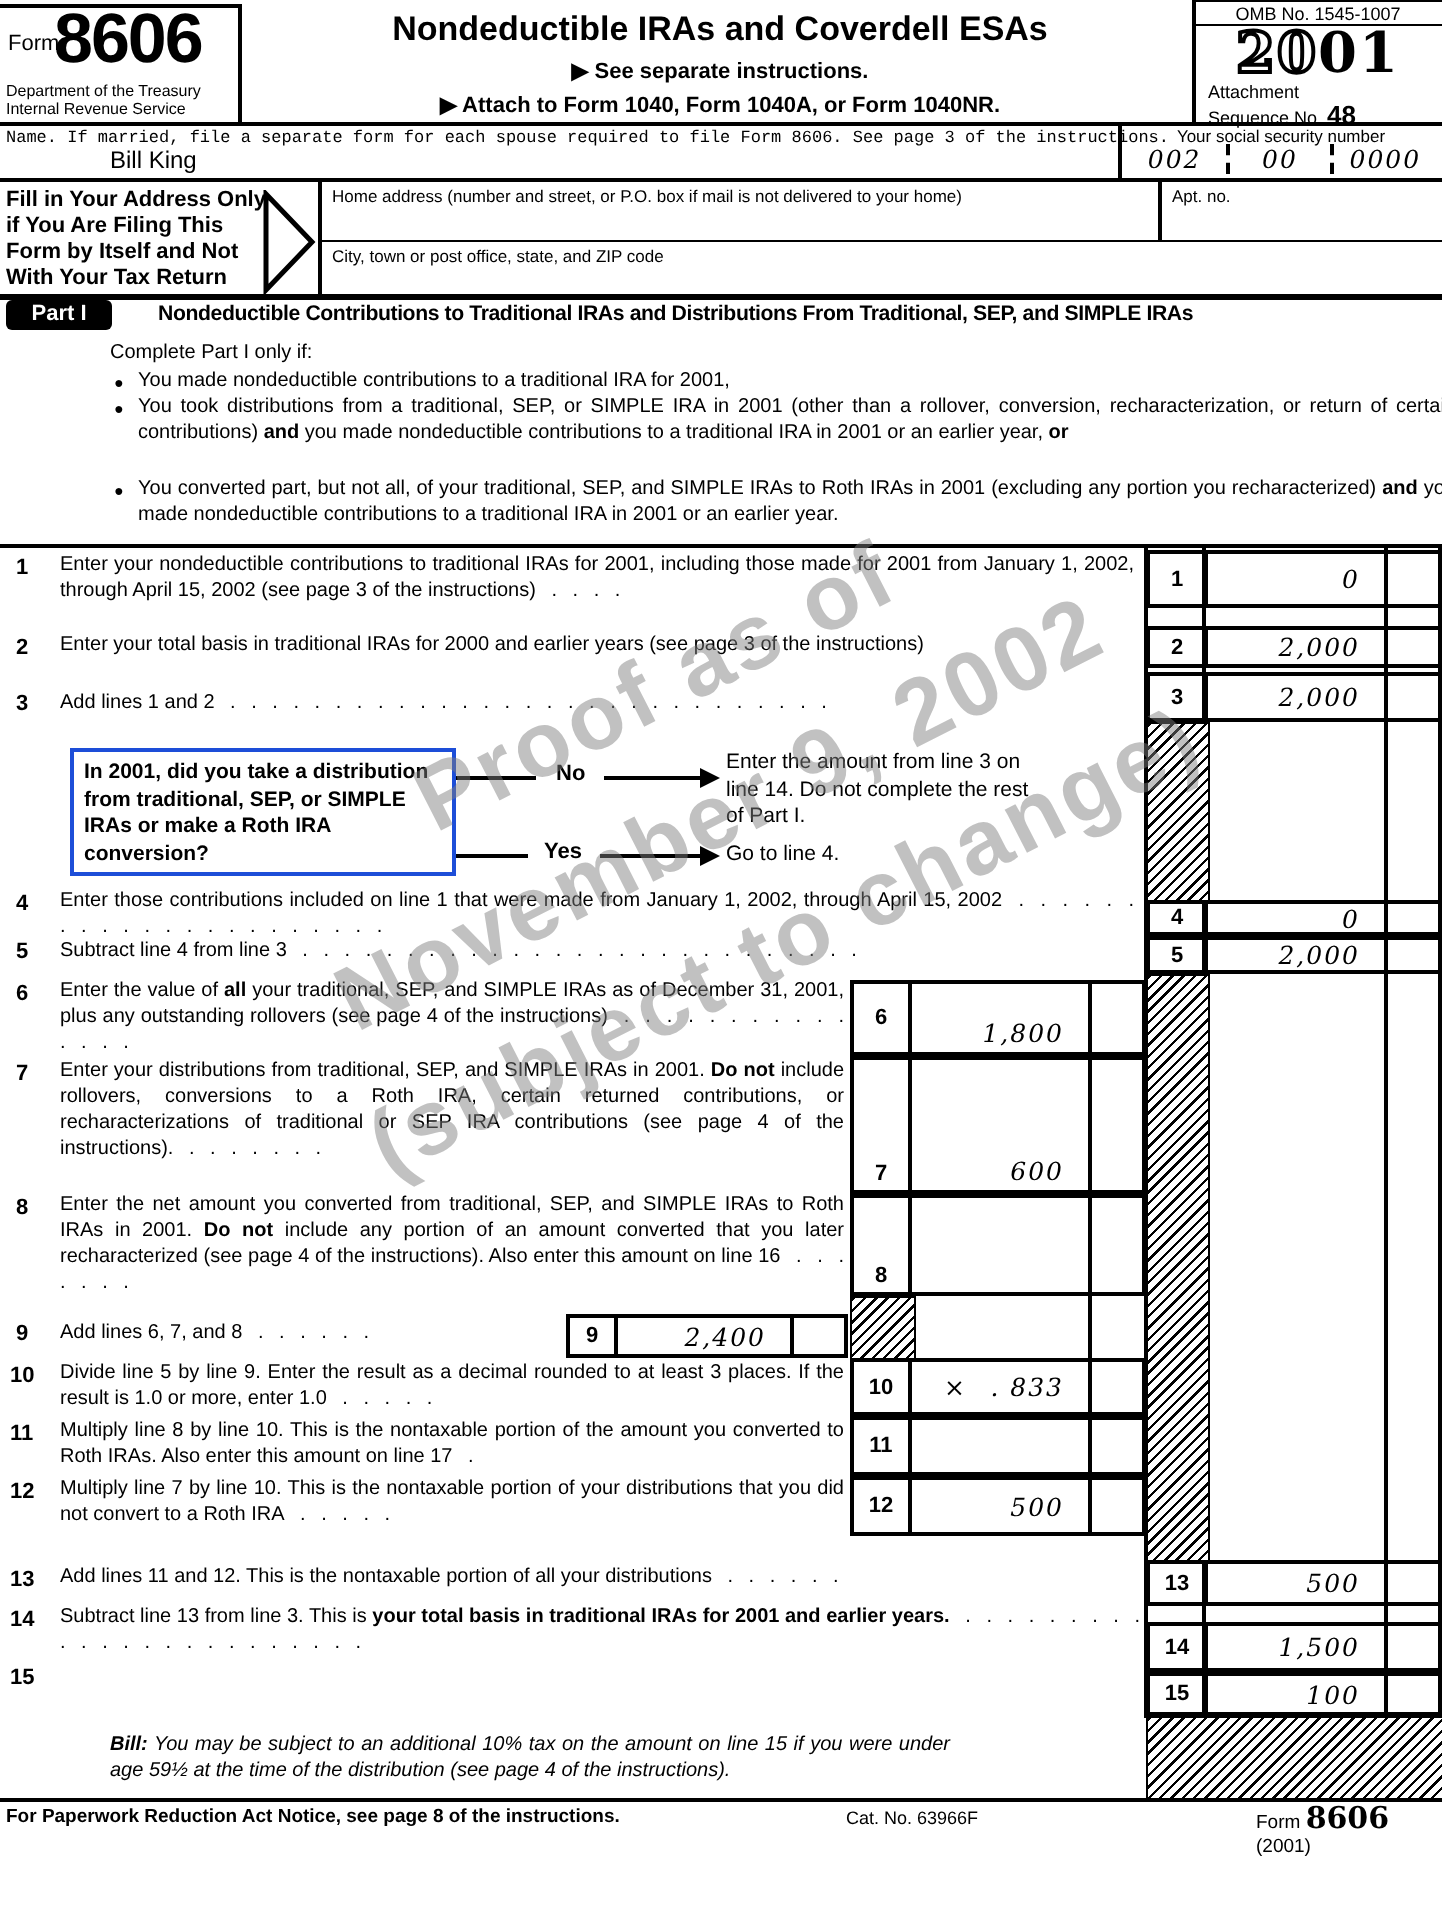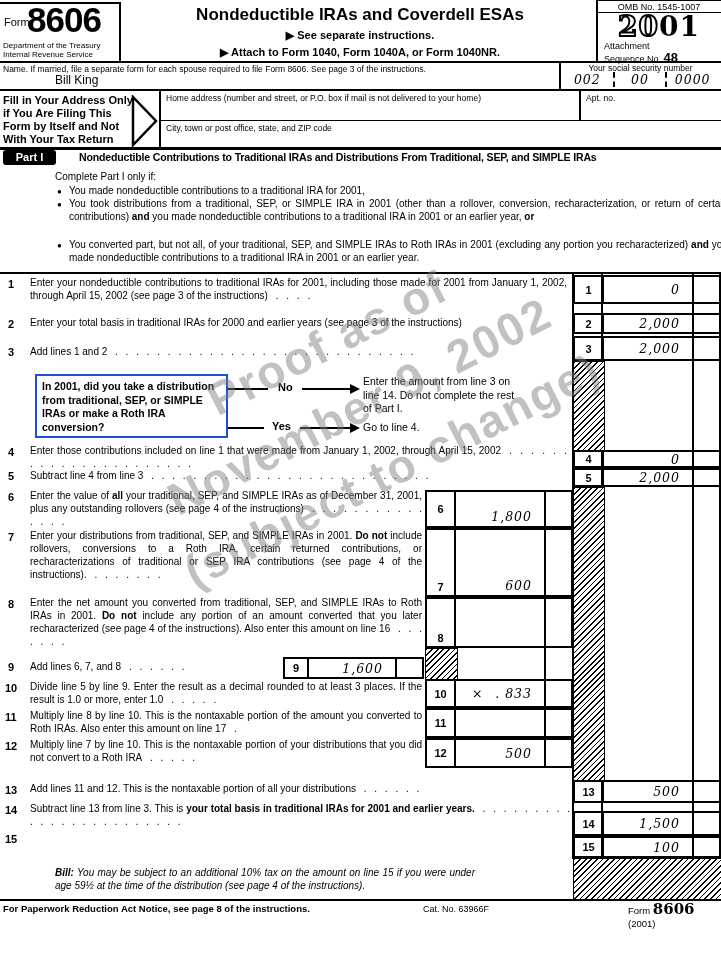--- a/index.html
+++ b/index.html
@@ -33,21 +33,21 @@
   #see-instr{left:125px;top:29px;width:470px;text-align:center;font-size:11px;font-weight:bold;}
   #attach-to{left:125px;top:46px;width:470px;text-align:center;font-size:11px;font-weight:bold;}
   #omb{left:597px;top:2px;width:124px;text-align:center;font-size:9px;}
   #year{left:597px;top:13px;width:124px;text-align:center;font-family:"DejaVu Serif",serif;
         font-size:28px;font-weight:bold;letter-spacing:1px;line-height:28px;}
   #year .outline{color:#fff;-webkit-text-stroke:2px #000;}
   #attachment{left:604px;top:41px;font-size:9px;}
   #sequence{left:604px;top:50px;font-size:9px;}
   #sequence b{font-size:13px;}
   
-  #name-label{left:3px;top:64px;font-size:8.5px;}
+  #name-label{left:3px;top:64px;font-size:8.5px;font-family:Liberation Mono, monospace;}
   #name-value{left:55px;top:73px;font-size:12px;}
   #ssn-label{left:562px;top:63px;width:157px;text-align:center;font-size:8.5px;}
   #ssn-row{left:562px;top:72px;width:156px;display:flex;align-items:center;}
   .ssn-part{flex:1;text-align:center;}
   .ssn-sep{border-left:2px dashed #000;height:15px;}
   
   #addr-note{left:3px;top:94px;width:132px;font-weight:bold;font-size:11px;line-height:13px;}
   #addr-arrow{left:131px;top:95px;}
   #home-label{left:166px;top:93px;font-size:8.5px;}
   #apt-label{left:586px;top:93px;font-size:8.5px;}
@@ -289,21 +289,21 @@
     <div class="cell-amt bottom val">600</div>
     <div class="cell-cents"></div>
   </div>
   <div class="ibox" id="ib8">
     <div class="cell-num" style="align-items:flex-end;padding-bottom:2px;">8</div>
     <div class="cell-amt bottom val"></div>
     <div class="cell-cents"></div>
   </div>
   <div class="obox" id="box9">
     <div class="cell-num">9</div>
-    <div class="cell-amt val">1,600</div>
+    <div class="cell-amt val">2,400</div>
     <div class="cell-cents"></div>
   </div>
   <div class="ibox" id="ib10">
     <div class="cell-num">10</div>
     <div class="cell-amt val">
         <span>×</span>
         <span>. 833</span>
       </div>
     <div class="cell-cents"></div>
   </div>

